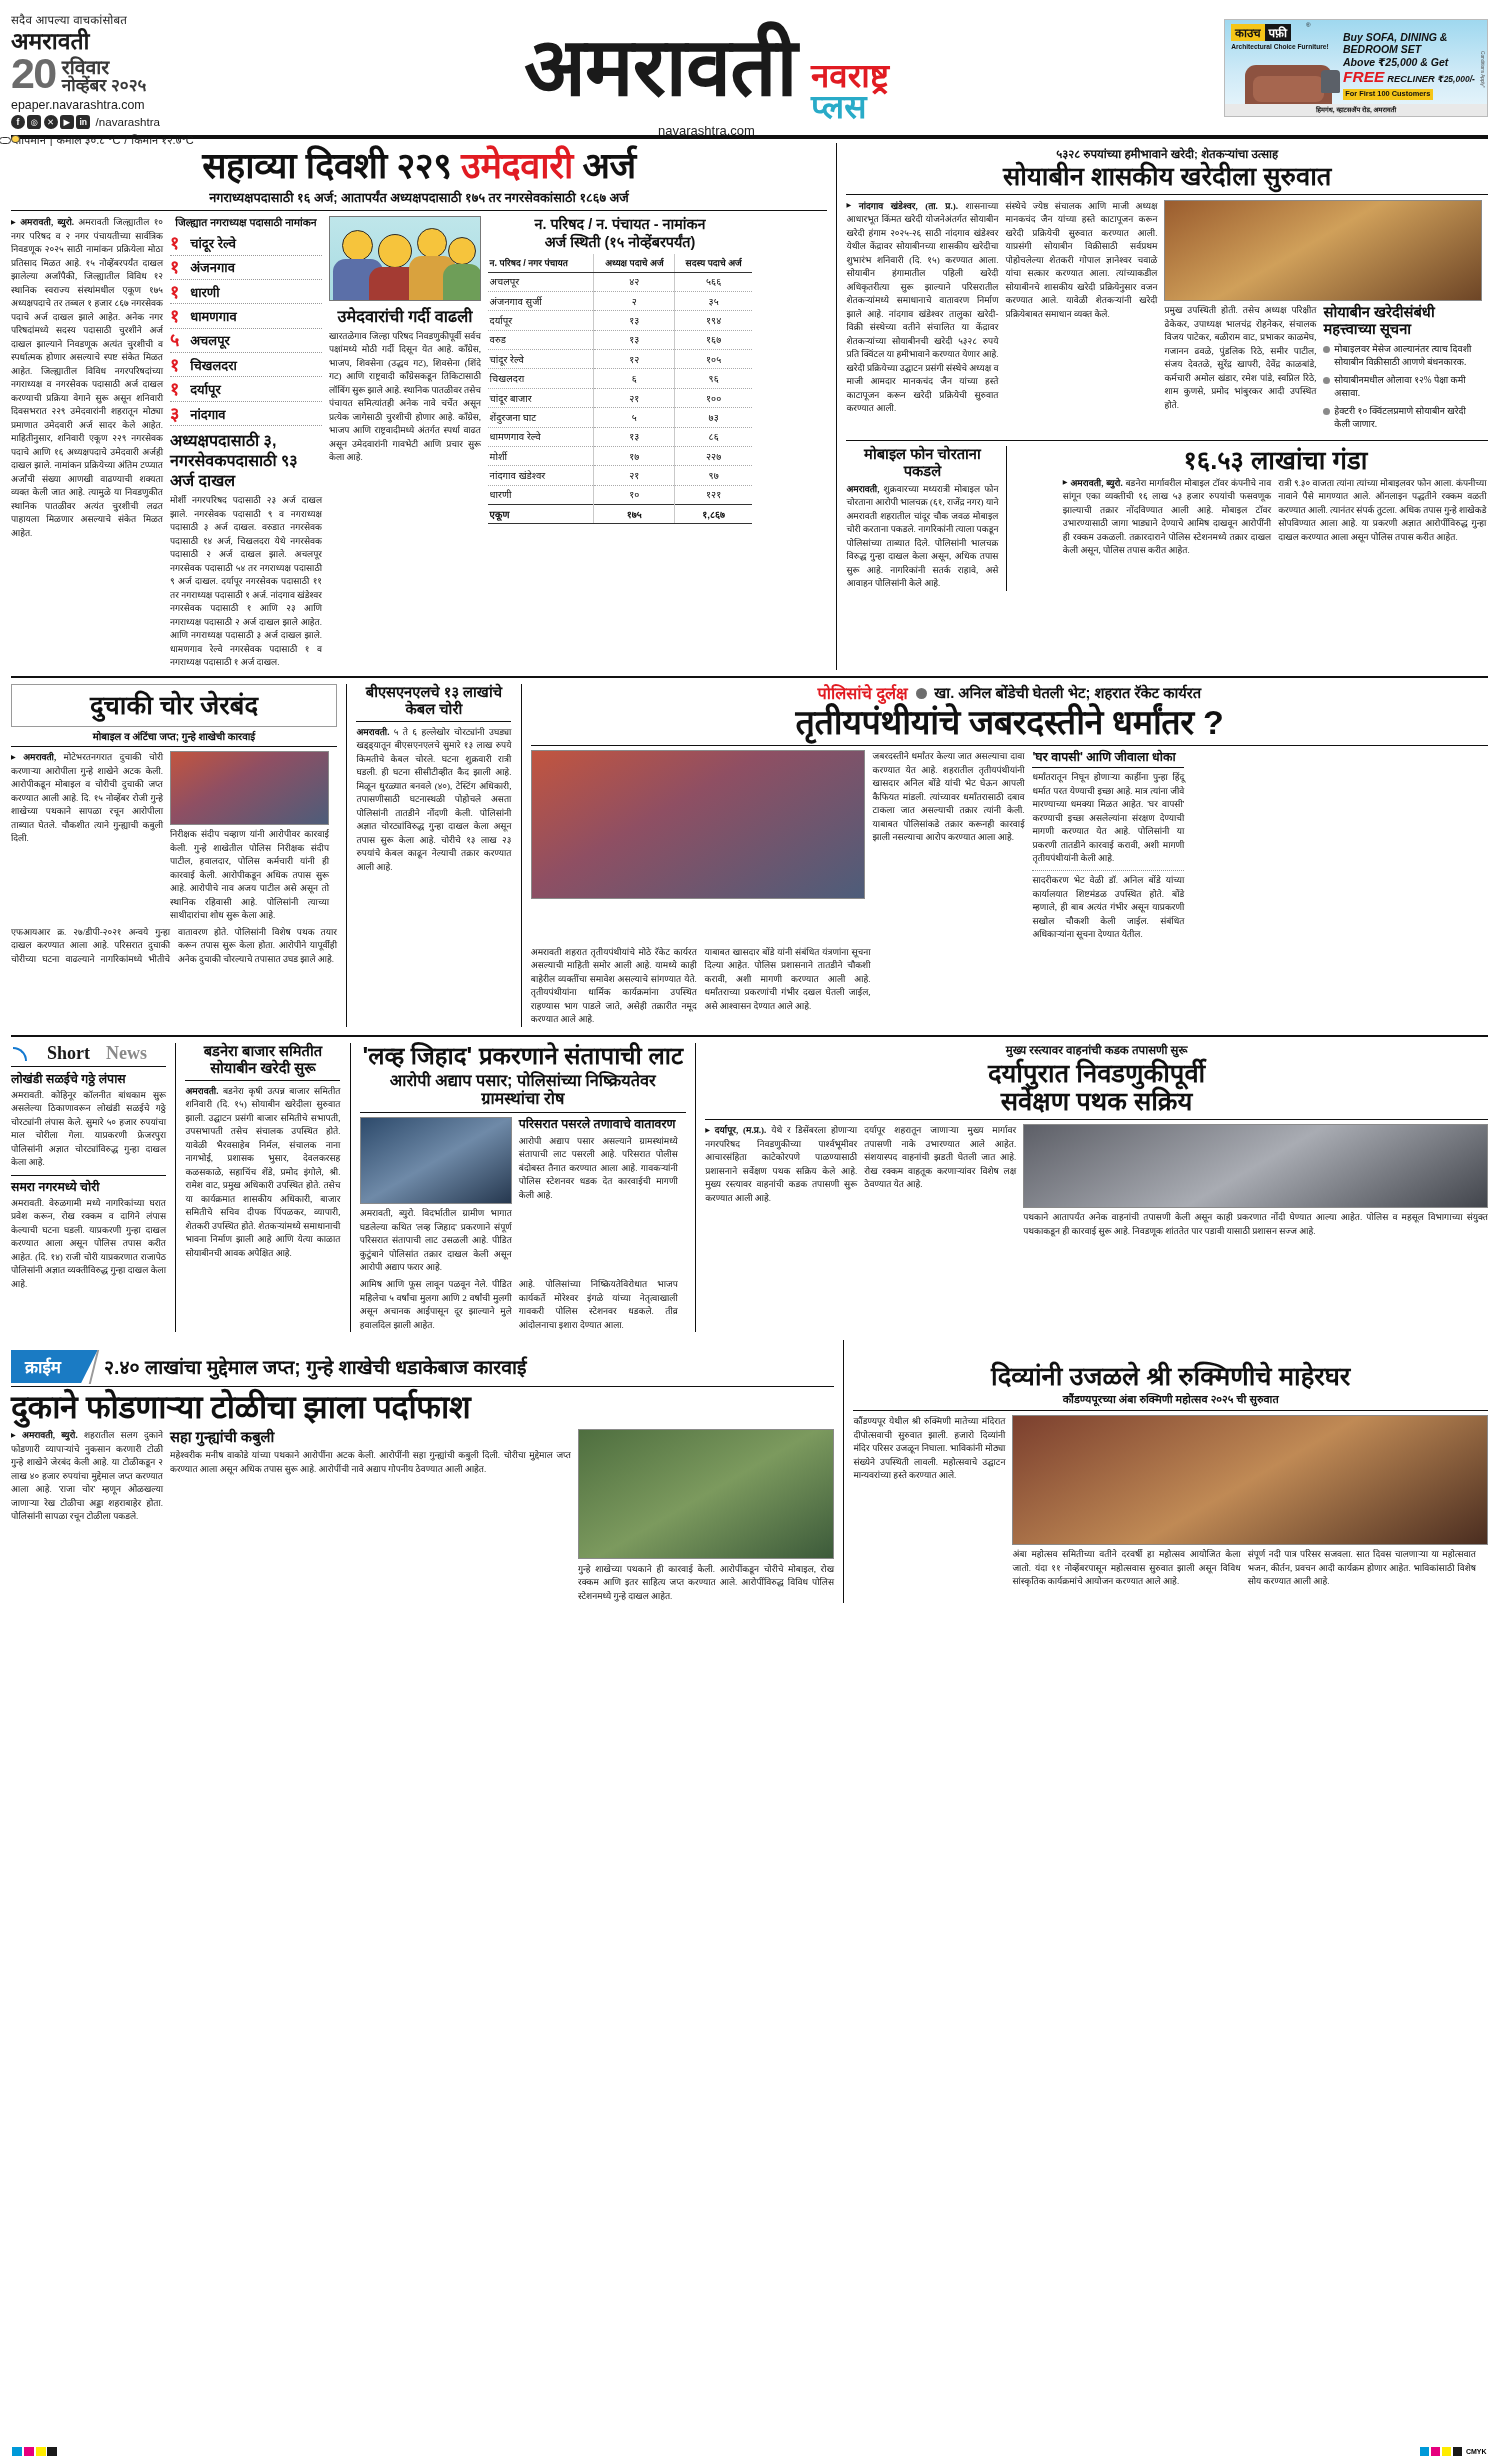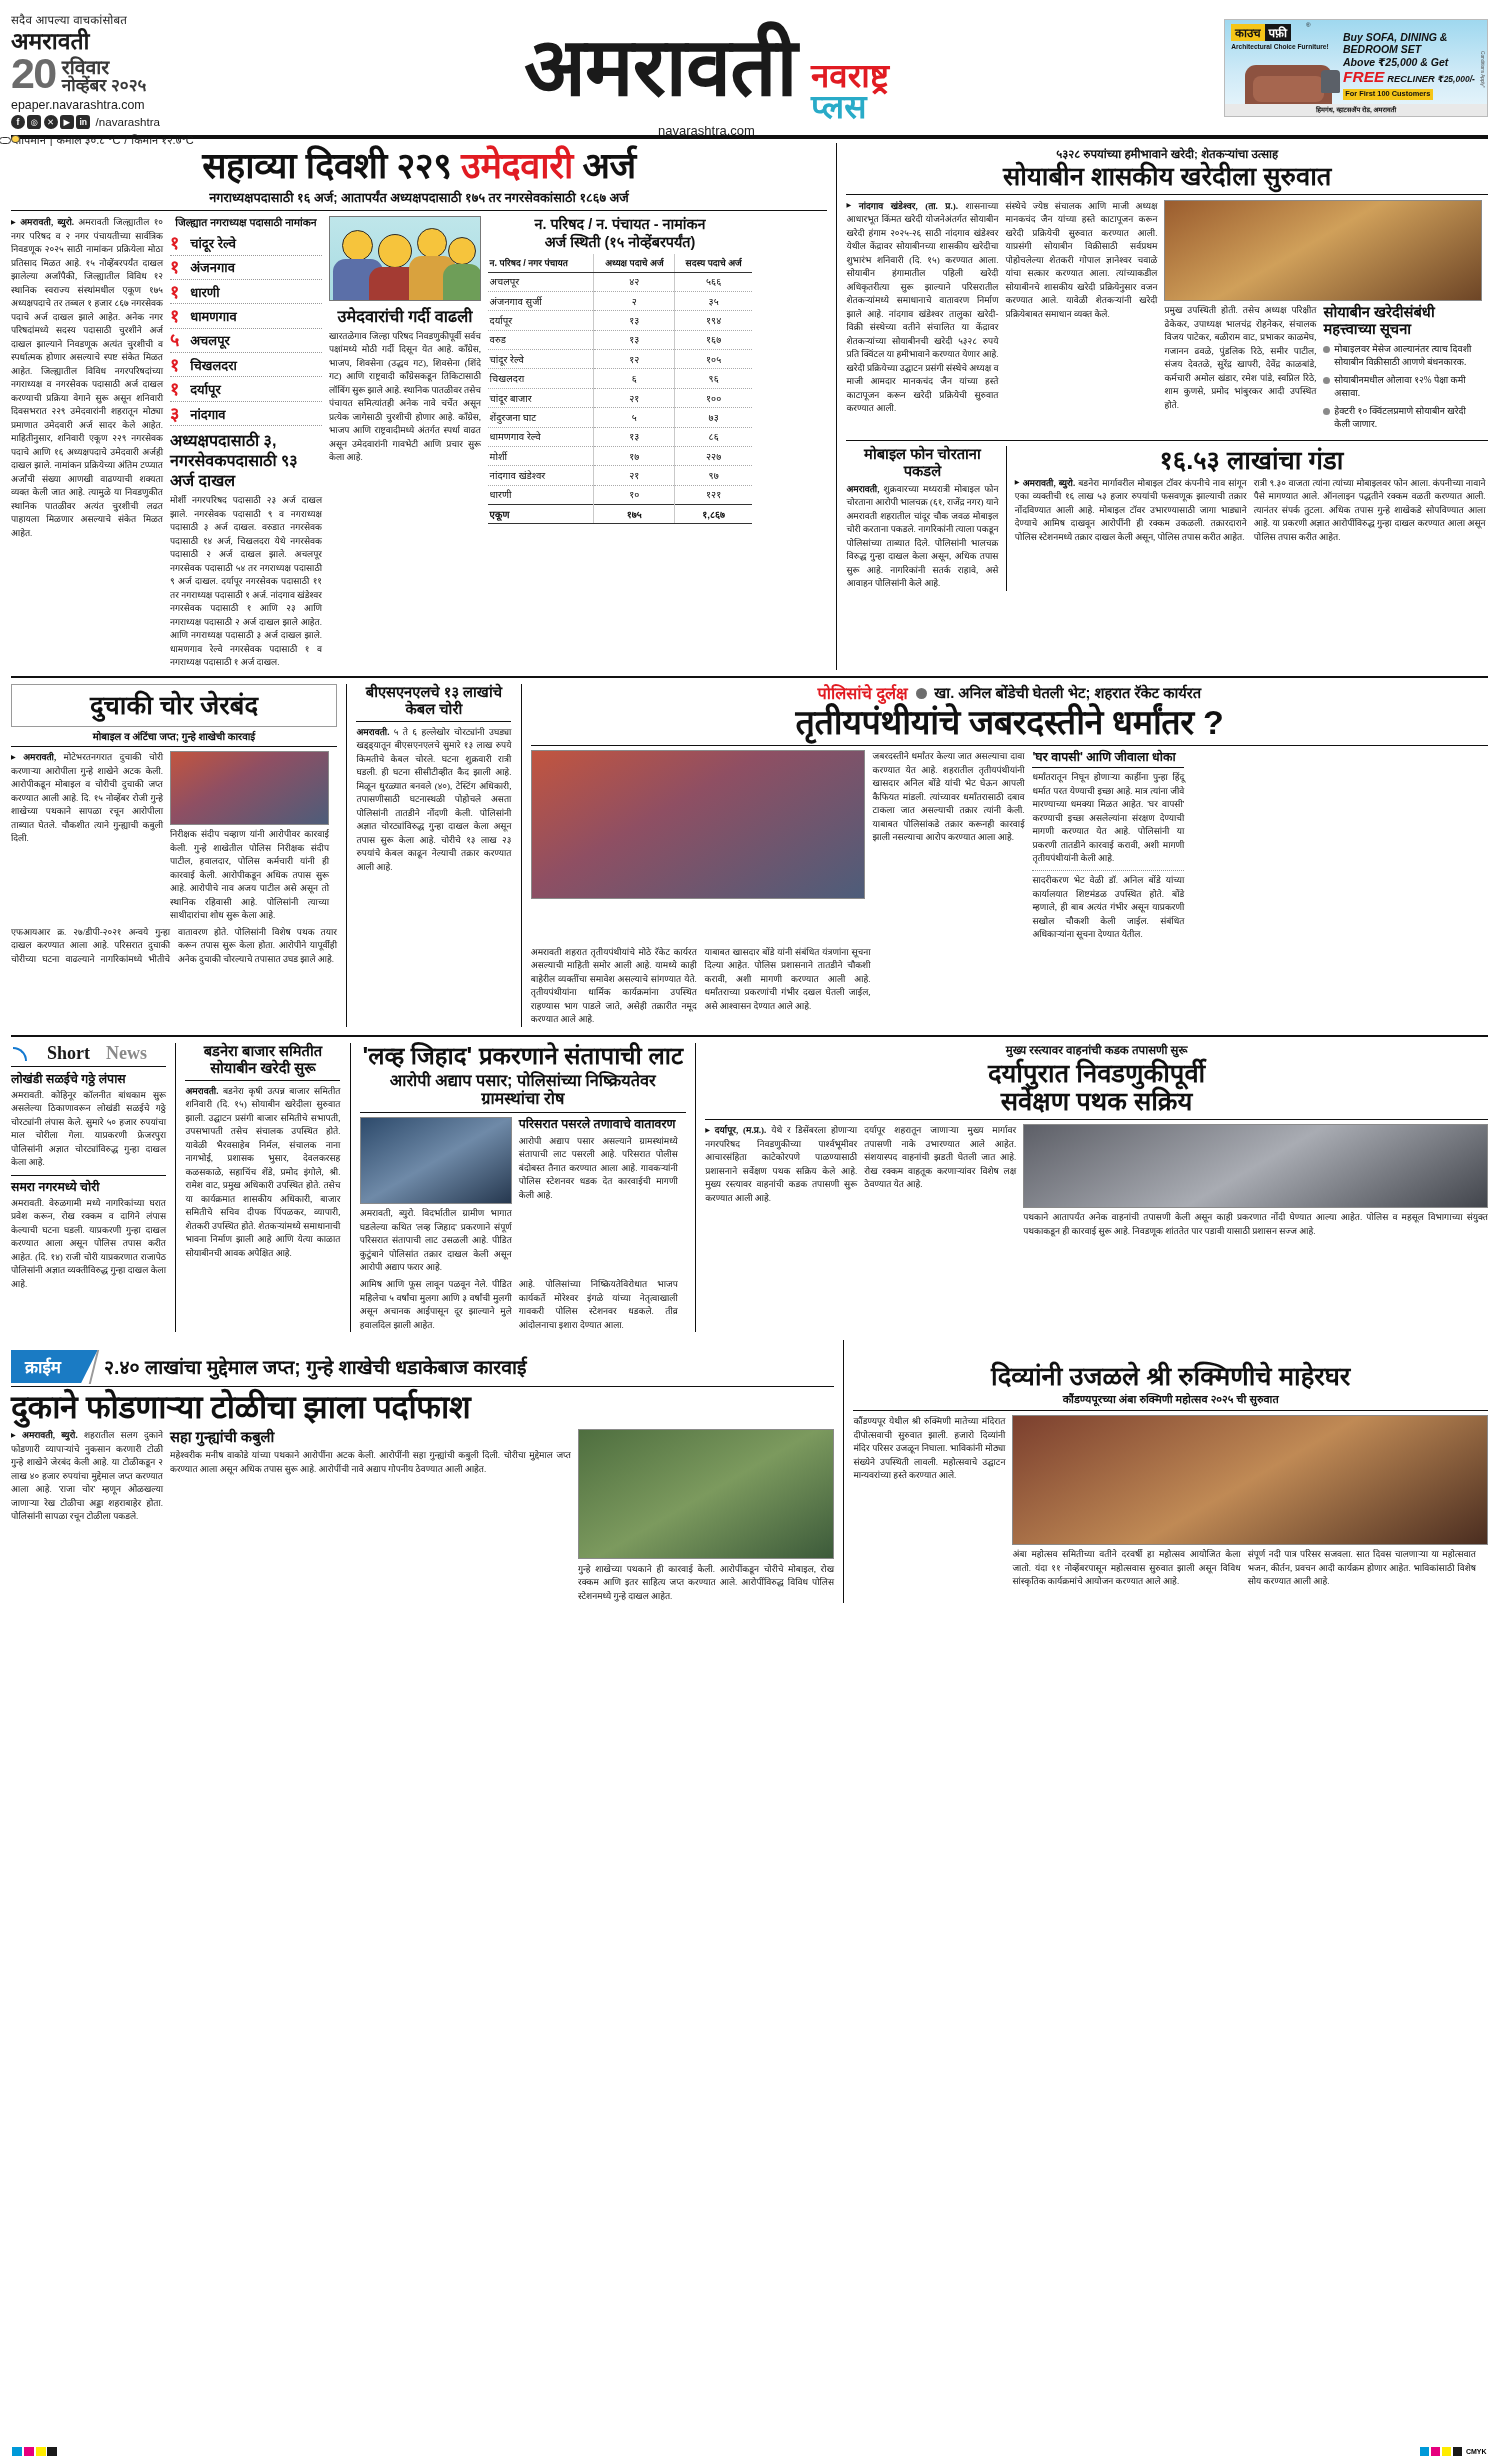--- a/index.html
+++ b/index.html
@@ -452,21 +452,21 @@
 
       <div style="display:flex; gap:7.8px; margin-top:4.7px;">
         <div style="width:152px;">
           <div class="hl-sm center">मोबाइल फोन चोरताना पकडले</div>
           <div class="body-txt" style="margin-top:3.1px;">
             <span class="dateline">अमरावती,</span>
             <span>शुक्रवारच्या मध्यरात्री मोबाइल फोन चोरताना आरोपी भालचक्र (६१, राजेंद्र नगर) याने अमरावती शहरातील चांदूर चौक जवळ मोबाइल चोरी करताना पकडले. नागरिकांनी त्याला पकडून पोलिसांच्या ताब्यात दिले. पोलिसांनी भालचक्र विरुद्ध गुन्हा दाखल केला असून, अधिक तपास सुरू आहे. नागरिकांनी सतर्क राहावे, असे आवाहन पोलिसांनी केले आहे.</span>
           </div>
         </div>
         <div class="vdiv"></div>
-        <div style="flex:1;">
+        <div style="flex:1;margin-left:48px;">
           <div class="hl-lg center">१६.५३ लाखांचा गंडा</div>
           <div style="display:flex;gap:7px;margin-top:3.1px;">
             <div style="width:49%;" class="body-txt">
               <span class="dateline arrow-b">अमरावती, ब्युरो.</span>
               <span>बडनेरा मार्गावरील मोबाइल टॉवर कंपनीचे नाव सांगून एका व्यक्तीची १६ लाख ५३ हजार रुपयांची फसवणूक झाल्याची तक्रार नोंदविण्यात आली आहे. मोबाइल टॉवर उभारण्यासाठी जागा भाड्याने देण्याचे आमिष दाखवून आरोपींनी ही रक्कम उकळली. तक्रारदाराने पोलिस स्टेशनमध्ये तक्रार दाखल केली असून, पोलिस तपास करीत आहेत.</span>
             </div>
             <div style="width:49%;" class="body-txt">रात्री ९.३० वाजता त्यांना त्यांच्या मोबाइलवर फोन आला. कंपनीच्या नावाने पैसे मागण्यात आले. ऑनलाइन पद्धतीने रक्कम वळती करण्यात आली. त्यानंतर संपर्क तुटला. अधिक तपास गुन्हे शाखेकडे सोपविण्यात आला आहे. या प्रकरणी अज्ञात आरोपींविरुद्ध गुन्हा दाखल करण्यात आला असून पोलिस तपास करीत आहेत.</div>
           </div>
         </div>
       </div>
@@ -578,21 +578,21 @@
         <div style="width:152px;">
           <div class="photo ph-e" style="width:100%;height:87px;"></div>
           <div class="body-txt" style="margin-top:3.1px;">अमरावती, ब्युरो. विदर्भातील ग्रामीण भागात घडलेल्या कथित 'लव्ह जिहाद' प्रकरणाने संपूर्ण परिसरात संतापाची लाट उसळली आहे. पीडित कुटुंबाने पोलिसांत तक्रार दाखल केली असून आरोपी अद्याप फरार आहे.</div>
         </div>
         <div style="width:159px;">
           <div class="hl-xs">परिसरात पसरले तणावाचे वातावरण</div>
           <div class="body-txt" style="margin-top:3.1px;">आरोपी अद्याप पसार असल्याने ग्रामस्थांमध्ये संतापाची लाट पसरली आहे. परिसरात पोलीस बंदोबस्त तैनात करण्यात आला आहे. गावकऱ्यांनी पोलिस स्टेशनवर धडक देत कारवाईची मागणी केली आहे.</div>
         </div>
       </div>
       <div style="display:flex;gap:7px;margin-top:3.9px;">
-        <div style="width:152px;" class="body-txt">आमिष आणि फूस लावून पळवून नेले. पीडित महिलेचा ५ वर्षांचा मुलगा आणि ३ वर्षांची मुलगी असून अचानक आईपासून दूर झाल्याने मुले हवालदिल झाली आहेत.</div>
+        <div style="width:152px;" class="body-txt">आमिष आणि फूस लावून पळवून नेले. पीडित महिलेचा ५ वर्षांचा मुलगा आणि 2 वर्षांची मुलगी असून अचानक आईपासून दूर झाल्याने मुले हवालदिल झाली आहेत.</div>
         <div style="width:159px;" class="body-txt">आहे. पोलिसांच्या निष्क्रियतेविरोधात भाजप कार्यकर्ते मोरेश्वर इंगळे यांच्या नेतृत्वाखाली गावकरी पोलिस स्टेशनवर धडकले. तीव्र आंदोलनाचा इशारा देण्यात आला.</div>
       </div>
     </div>
 
     <div class="vdiv"></div>
 
     <div style="flex:1;">
       <div class="kicker center">मुख्य रस्त्यावर वाहनांची कडक तपासणी सुरू</div>
       <div class="hl-lg center" style="margin-top:1.6px;">दर्यापुरात निवडणुकीपूर्वी</div>
       <div class="hl-lg center">सर्वेक्षण पथक सक्रिय</div>

